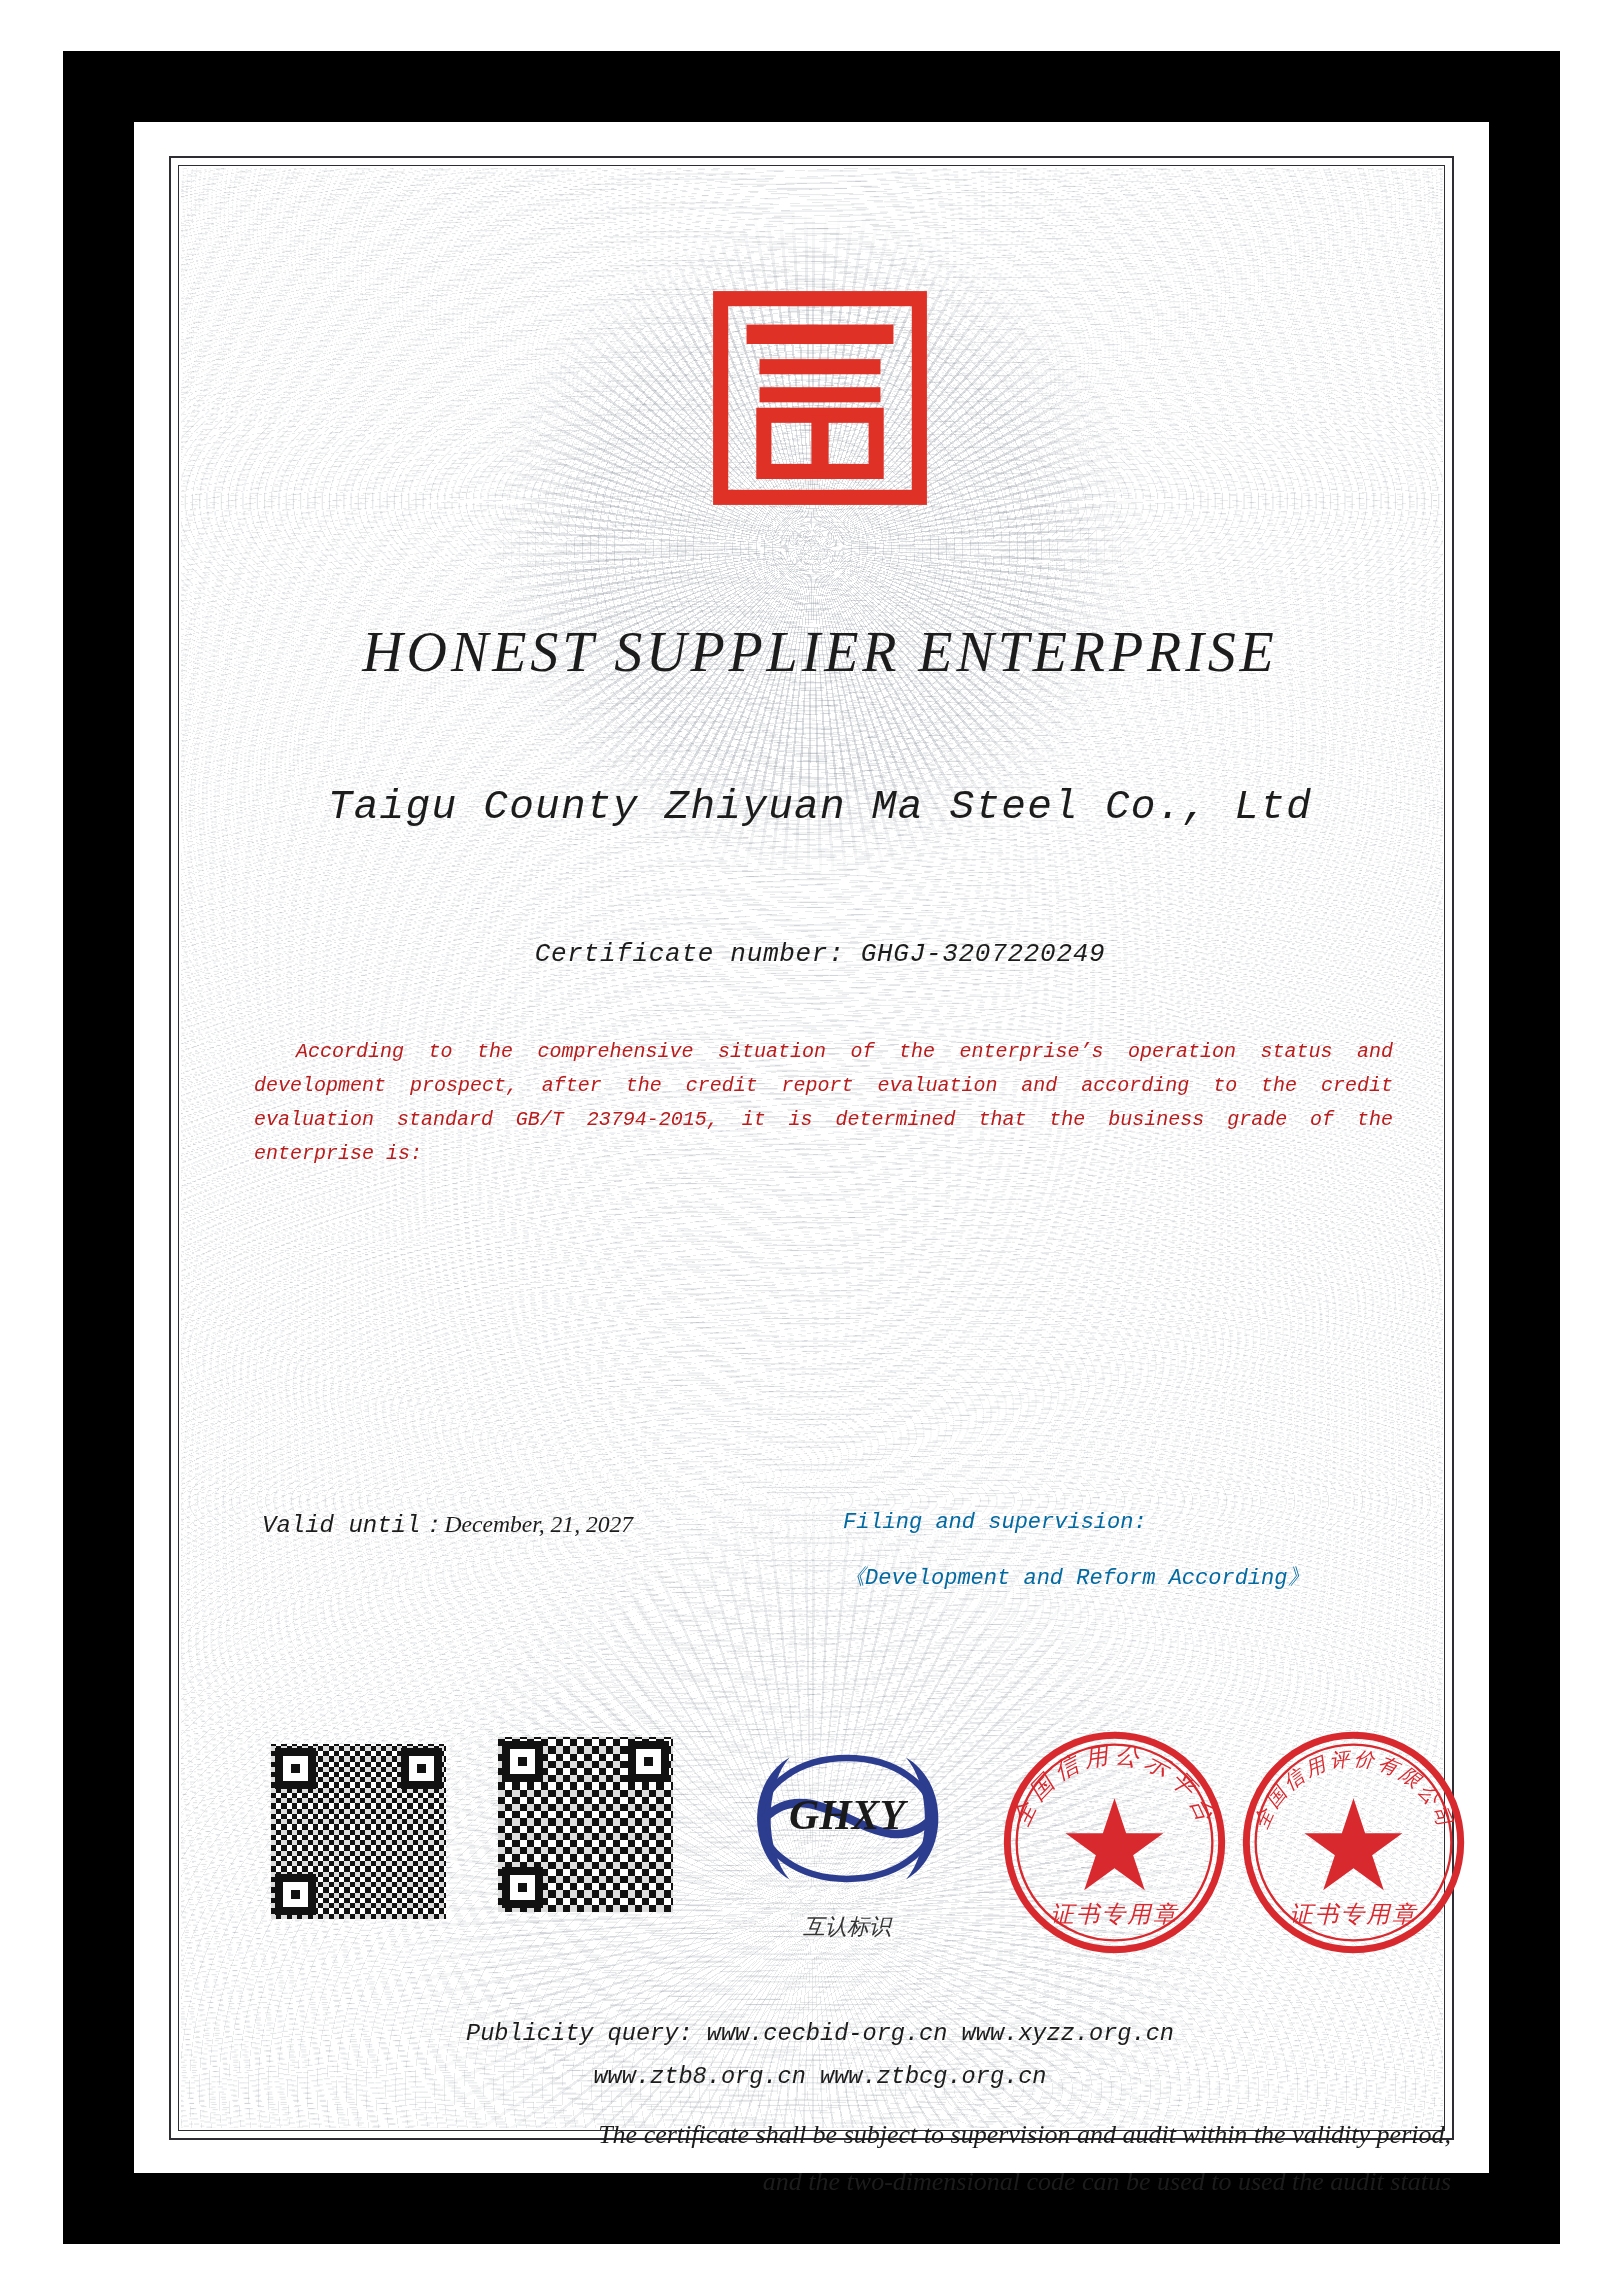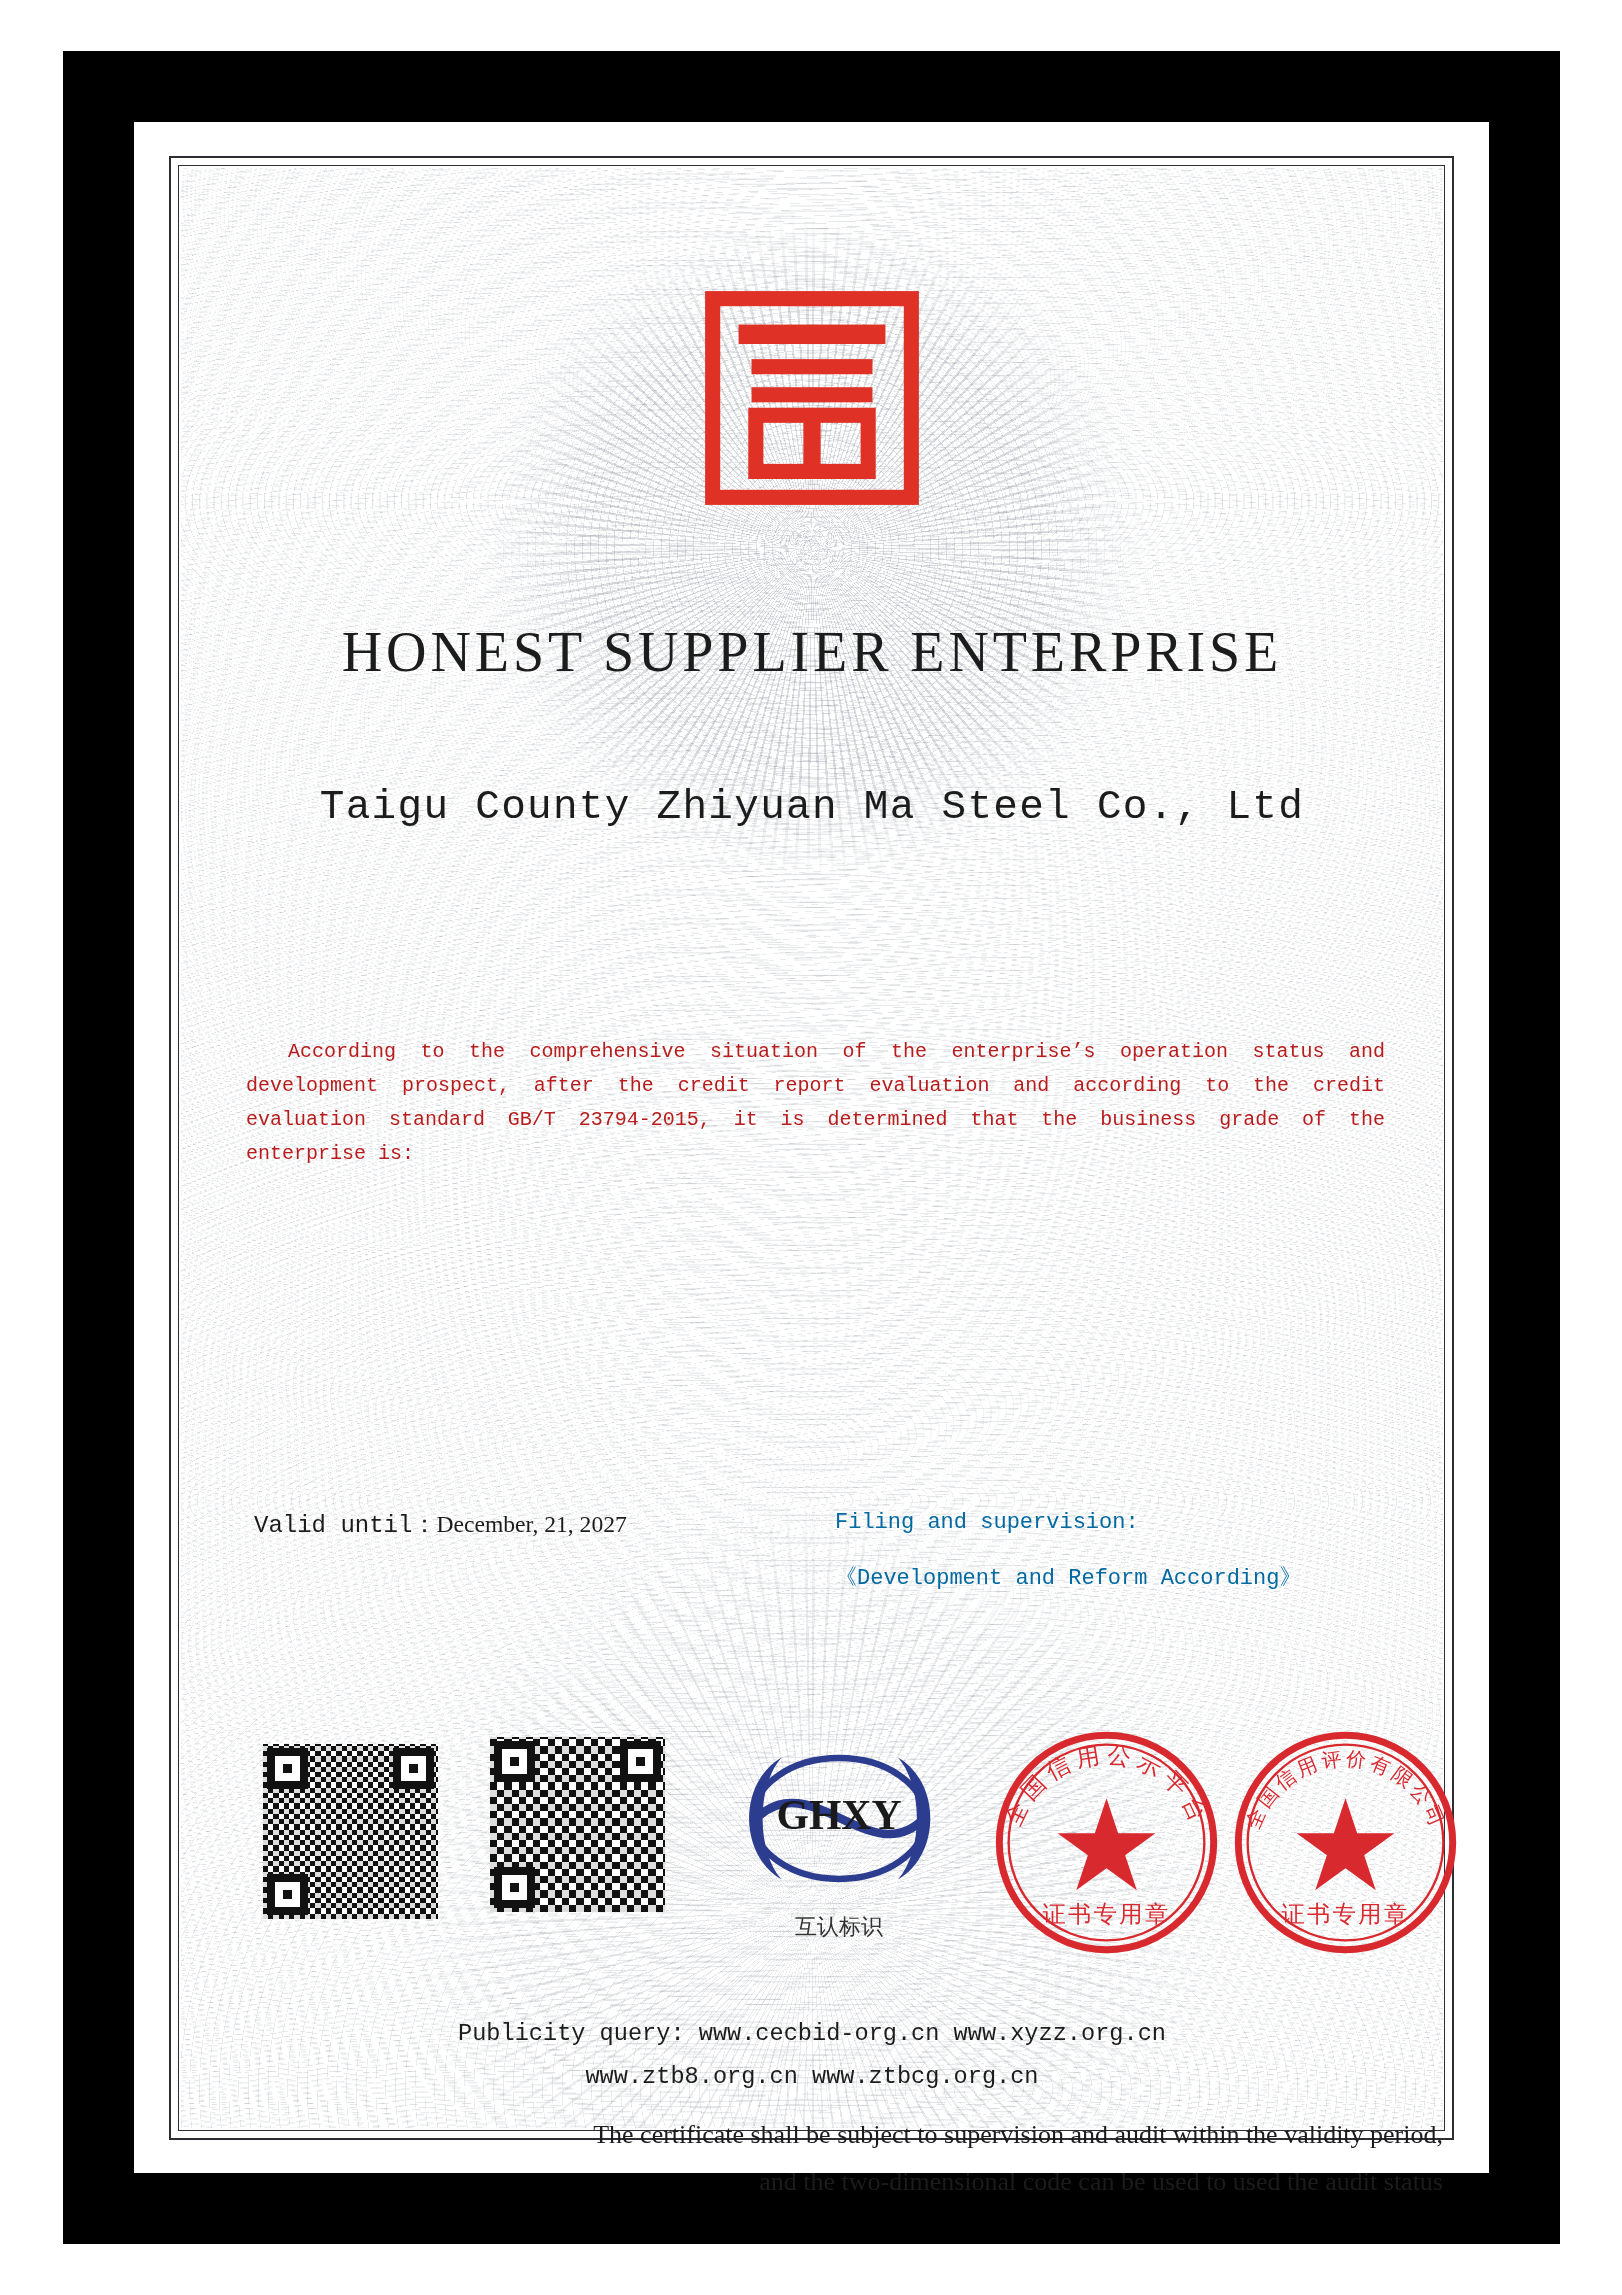--- a/index.html
+++ b/index.html
@@ -125,25 +125,26 @@
       repeating-conic-gradient(from 0deg at 50% 50%,
         rgba(120,128,140,0.22) 0deg 0.5deg, rgba(255,255,255,0) 0.5deg 2.6deg);
     -webkit-mask: radial-gradient(circle at 50% 50%, #000 0 40%, rgba(0,0,0,0) 62%);
             mask: radial-gradient(circle at 50% 50%, #000 0 40%, rgba(0,0,0,0) 62%);
     opacity: .7;
   }
 
   
   .content {
     position: absolute;
-    left: 181px;
+    left: 189px;
     top: 168px;
     width: 1262px;
     height: 1960px;
     color: #1a1a1a;
+    font-style: italic;
   }
 
   .emblem {
     position: absolute;
     left: 50%;
     top: 122px;
     transform: translateX(-50%);
     width: 216px;
     height: 216px;
   }
@@ -346,20 +347,21 @@
         <rect x="22" y="45" width="56" height="7" fill="#e03127"></rect>
         <rect x="24" y="58" width="52" height="26" fill="none" stroke="#e03127" stroke-width="7"></rect>
         <rect x="46" y="58" width="8" height="26" fill="#e03127"></rect>
       </svg>
     </div>
 
     <div class="cert-title">HONEST SUPPLIER ENTERPRISE</div>
 
     <div class="company-name">Taigu County Zhiyuan Ma Steel Co., Ltd</div>
 
+    <div class="cert-number">Certificate number: GHGJ-3207220249</div>
 
     <div class="body-text">According to the comprehensive situation of the enterprise’s operation status and development prospect, after the credit report evaluation and according to the credit evaluation standard GB/T 23794-2015, it is determined that the business grade of the enterprise is:</div>
 
 
     <div class="dates">
       <div>
         <span>Valid until：</span><span class="val">December, 21, 2027</span>
       </div>
     </div>
 

